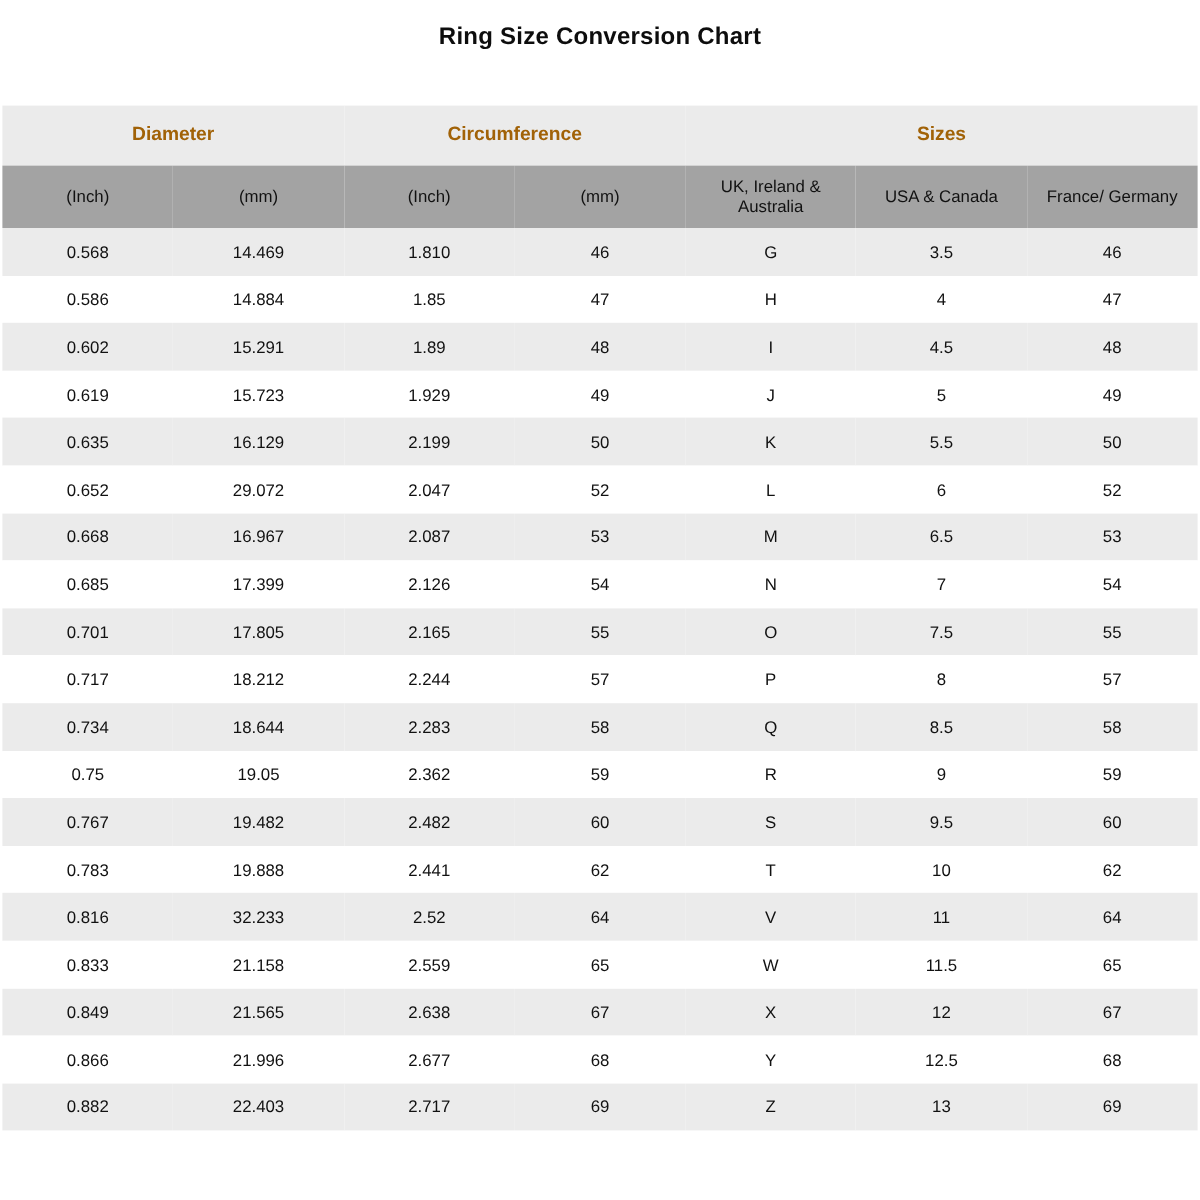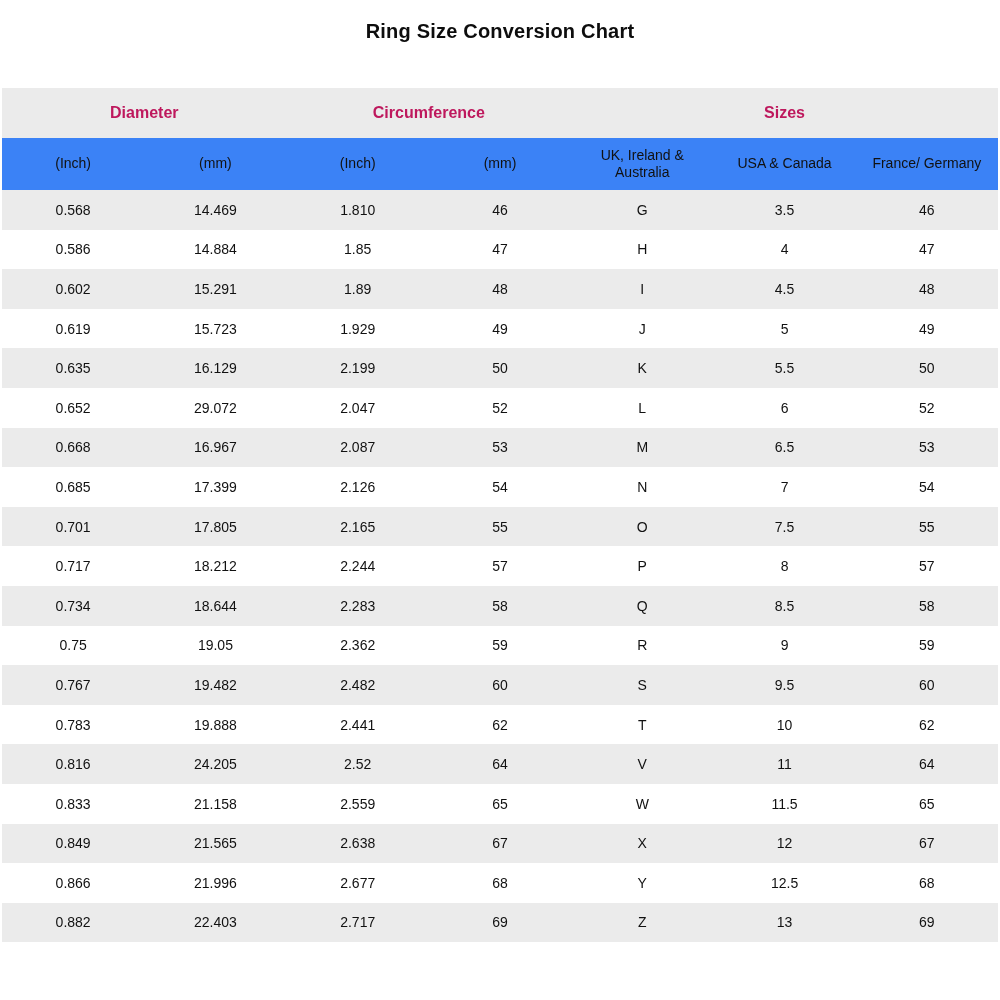--- a/index.html
+++ b/index.html
@@ -38,24 +38,24 @@
   thead tr.group-row {
     background: #ebebeb;
     height: 50px;
   }
   thead tr.group-row th {
     font-size: 16px;
     font-weight: bold;
     text-align: center;
     vertical-align: middle;
     padding: 0;
-    color: #be185d;
+    color: #a16207;
   }
   thead tr.sub-row {
-    background: #3b82f6;
+    background: #a3a3a3;
     height: 52px;
   }
   thead tr.sub-row th {
     font-size: 14px;
     font-weight: normal;
     text-align: center;
     vertical-align: middle;
     padding: 0 14px;
     line-height: 1.25;
     color: #111111;
@@ -232,21 +232,21 @@
           <td>0.783</td>
           <td>19.888</td>
           <td>2.441</td>
           <td>62</td>
           <td>T</td>
           <td>10</td>
           <td>62</td>
         </tr>
         <tr>
           <td>0.816</td>
-          <td>24.205</td>
+          <td>32.233</td>
           <td>2.52</td>
           <td>64</td>
           <td>V</td>
           <td>11</td>
           <td>64</td>
         </tr>
         <tr>
           <td>0.833</td>
           <td>21.158</td>
           <td>2.559</td>

